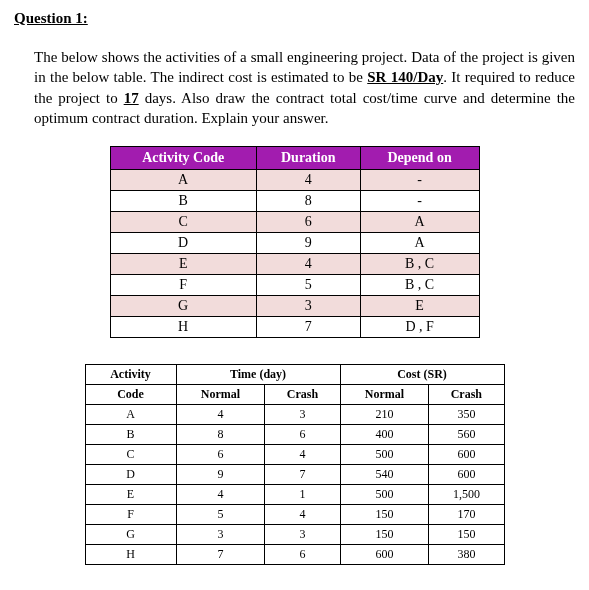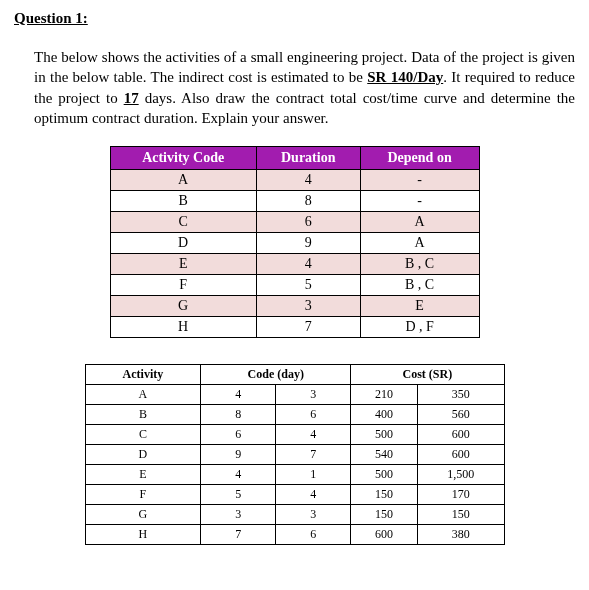--- a/index.html
+++ b/index.html
@@ -132,22 +132,29 @@
         </tr>
       </tbody>
 </table>
 </div>
 
 <div class="table-wrap" style="margin-top:26px;">
 <table class="t2">
   <thead>
     <tr>
       <th>Activity</th>
-      <th colspan="2">Code (day)</th>
+      <th colspan="2">Time (day)</th>
       <th colspan="2">Cost (SR)</th>
+    </tr>
+    <tr>
+      <th>Code</th>
+      <th>Normal</th>
+      <th>Crash</th>
+      <th>Normal</th>
+      <th>Crash</th>
     </tr>
   </thead>
   <tbody id="t2body">
         <tr>
           <td class="val">A</td>
           <td class="val">4</td>
           <td class="val">3</td>
           <td class="val">210</td>
           <td class="val">350</td>
         </tr>

